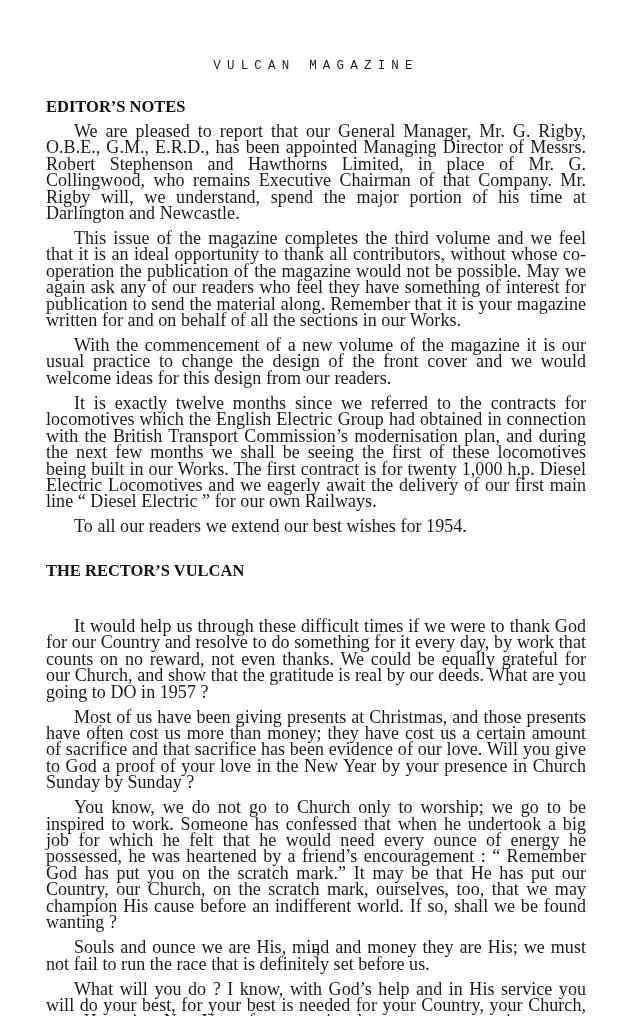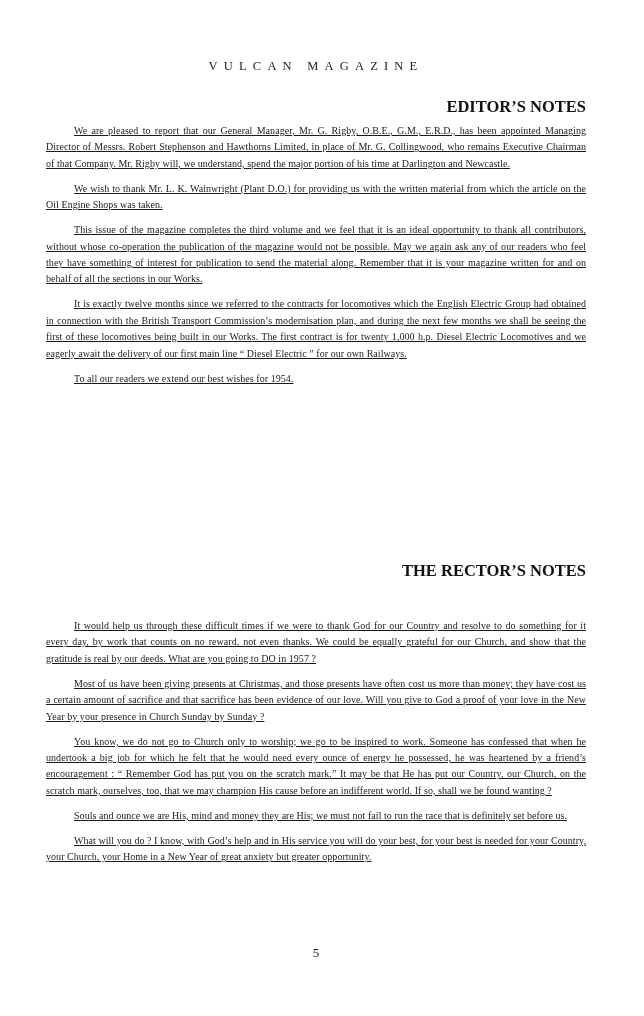--- a/index.html
+++ b/index.html
@@ -20,75 +20,74 @@
       left: 46px;
       top: 0;
       width: 540px;
     }
     .running-head {
       position: absolute;
       top: 59px;
       left: 0;
       width: 100%;
       text-align: center;
-      font-family: Liberation Serif, serif;
+      font-family: Liberation Mono, monospace;
       font-size: 12.5px;
       letter-spacing: 6.2px;
       color: #222;
     }
     .section-title {
-      text-align: right;
+      text-align: left;
       font-weight: bold;
       font-size: 16.5px;
       margin: 0;
       color: #111;
     }
     .title-editor { position: absolute; top: 97px; left: 0; width: 100%; }
     .title-rector { position: absolute; top: 561px; left: 0; width: 100%; }
     .block {
       position: absolute;
       left: 0;
       width: 540px;
     }
     .block-editor { top: 123px; }
     .block-rector { top: 618px; }
     p.para {
       margin: 0 0 8.6px 0;
-      font-size: 10px;
+      font-size: 18px;
       line-height: 16.4px;
       text-align: justify;
       text-indent: 28px;
       letter-spacing: 0.05px;
-      text-decoration: underline;
     }
     .page-number {
       position: absolute;
       top: 945px;
       left: 0;
       width: 100%;
       text-align: center;
       font-size: 13px;
     }
   </style>
 </head>
 <body>
 
 <div class="page">
   <div class="running-head">VULCAN MAGAZINE</div>
 
   <h2 class="section-title title-editor">EDITOR’S NOTES</h2>
   <div class="block block-editor">
     <p class="para">We are pleased to report that our General Manager, Mr. G. Rigby, O.B.E., G.M., E.R.D., has been appointed Managing Director of Messrs. Robert Stephenson and Hawthorns Limited, in place of Mr. G. Collingwood, who remains Executive Chairman of that Company.  Mr. Rigby will, we understand, spend the major portion of his time at Darlington and Newcastle.</p>
-    <p class="para">We wish to thank Mr. L. K. Wainwright (Plant D.O.) for providing us with the written material from which the article on the Oil Engine Shops was taken.</p>
     <p class="para">This issue of the magazine completes the third volume and we feel that it is an ideal opportunity to thank all contributors, without whose co-operation the publication of the magazine would not be possible.  May we again ask any of our readers who feel they have something of interest for publication to send the material along. Remember that it is your magazine written for and on behalf of all the sections in our Works.</p>
+    <p class="para">With the commencement of a new volume of the magazine it is our usual practice to change the design of the front cover and we would welcome ideas for this design from our readers.</p>
     <p class="para">It is exactly twelve months since we referred to the contracts for locomotives which the English Electric Group had obtained in connection with the British Transport Commission’s modernisation plan, and during the next few months we shall be seeing the first of these locomotives being built in our Works.  The first contract is for twenty 1,000 h.p. Diesel Electric Locomotives and we eagerly await the delivery of our first main line “ Diesel Electric ” for our own Railways.</p>
     <p class="para">To all our readers we extend our best wishes for 1954.</p>
   </div>
 
-  <h2 class="section-title title-rector">THE RECTOR’S NOTES</h2>
+  <h2 class="section-title title-rector">THE RECTOR’S VULCAN</h2>
   <div class="block block-rector">
     <p class="para">It would help us through these difficult times if we were to thank God for our Country and resolve to do something for it every day, by work that counts on no reward, not even thanks.  We could be equally grateful for our Church, and show that the gratitude is real by our deeds.  What are you going to DO in 1957 ?</p>
     <p class="para">Most of us have been giving presents at Christmas, and those presents have often cost us more than money; they have cost us a certain amount of sacrifice and that sacrifice has been evidence of our love.  Will you give to God a proof of your love in the New Year by your presence in Church Sunday by Sunday ?</p>
     <p class="para">You know, we do not go to Church only to worship; we go to be inspired to work. Someone has confessed that when he undertook a big job for which he felt that he would need every ounce of energy he possessed, he was heartened by a friend’s encouragement :  “ Remember God has put you on the scratch mark.”  It may be that He has put our Country, our Church, on the scratch mark, ourselves, too, that we may champion His cause before an indifferent world.  If so, shall we be found wanting ?</p>
     <p class="para">Souls and ounce we are His, mind and money they are His; we must not fail to run the race that is definitely set before us.</p>
     <p class="para">What will you do ?  I know, with God’s help and in His service you will do your best, for your best is needed for your Country, your Church, your Home in a New Year of great anxiety but greater opportunity.</p>
   </div>
 
   <div class="page-number">5</div>
 </div>

